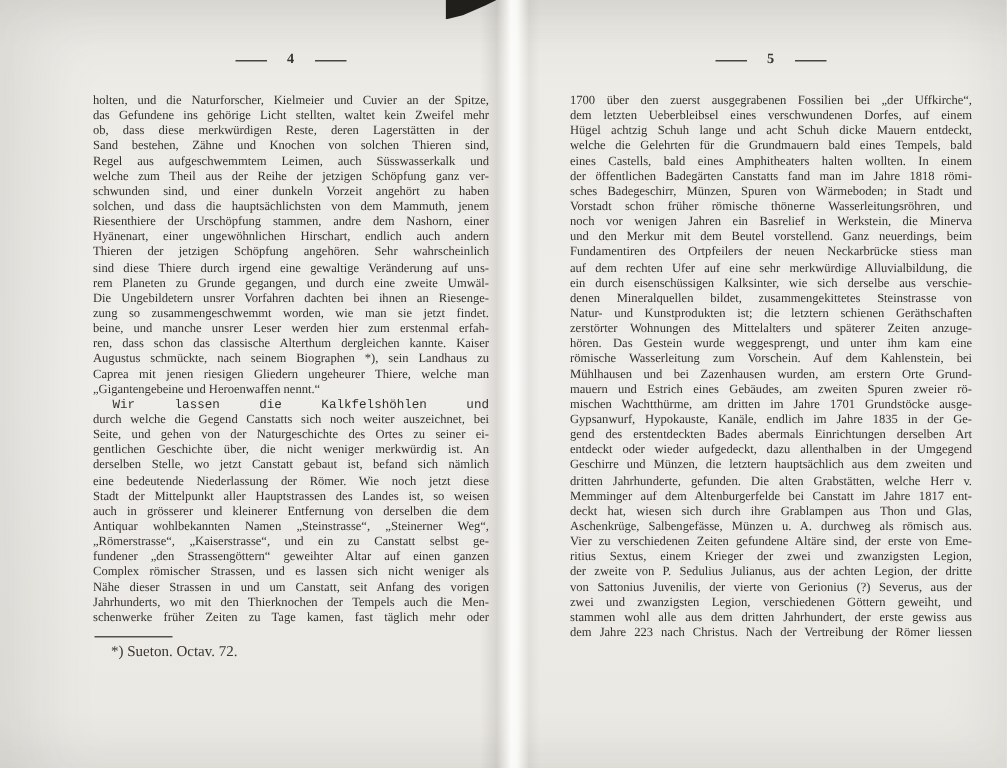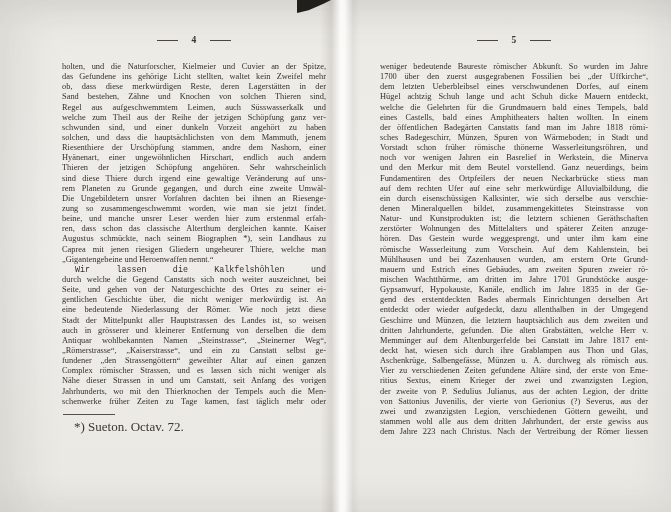--- a/index.html
+++ b/index.html
@@ -85,21 +85,21 @@
   .footnote-sep {
     width: 52px;
     height: 1px;
     background: #55504a;
     margin-top: 7px;
     margin-left: 1px;
   }
   .footnote {
     margin-top: 4px;
     padding-left: 12px;
-    font-size: 13px;
+    font-size: 10px;
     color: #3a362f;
   }
 </style>
 </head>
 <body>
 
 <div class="scan">
 
   <div class="gutter"></div>
   <div class="spine-mark"></div>
@@ -128,20 +128,21 @@
         <div class="line">zung so zusammengeschwemmt worden, wie man sie jetzt findet.</div>
         <div class="line">beine, und manche unsrer Leser werden hier zum erstenmal erfah-</div>
         <div class="line">ren, dass schon das classische Alterthum dergleichen kannte.  Kaiser</div>
         <div class="line">Augustus schmückte, nach seinem Biographen *), sein Landhaus zu</div>
         <div class="line">Caprea mit jenen riesigen Gliedern ungeheurer Thiere, welche man</div>
         <div class="line para-end">„Gigantengebeine und Heroenwaffen nennt.“</div>
         <div class="line indent">Wir lassen die Kalkfelshöhlen und Pflanzenversteinerungen,</div>
         <div class="line">durch welche die Gegend Canstatts sich noch weiter auszeichnet, bei</div>
         <div class="line">Seite, und gehen von der Naturgeschichte des Ortes zu seiner ei-</div>
         <div class="line">gentlichen Geschichte über, die nicht weniger merkwürdig ist.  An</div>
+        <div class="line">derselben Stelle, wo jetzt Canstatt gebaut ist, befand sich nämlich</div>
         <div class="line">eine bedeutende Niederlassung der Römer.  Wie noch jetzt diese</div>
         <div class="line">Stadt der Mittelpunkt aller Hauptstrassen des Landes ist, so weisen</div>
         <div class="line">auch in grösserer und kleinerer Entfernung von derselben die dem</div>
         <div class="line">Antiquar wohlbekannten Namen „Steinstrasse“, „Steinerner Weg“,</div>
         <div class="line">„Römerstrasse“, „Kaiserstrasse“, und ein zu Canstatt selbst ge-</div>
         <div class="line">fundener „den Strassengöttern“ geweihter Altar auf einen ganzen</div>
         <div class="line">Complex römischer Strassen, und es lassen sich nicht weniger als</div>
         <div class="line">Nähe dieser Strassen in und um Canstatt, seit Anfang des vorigen</div>
         <div class="line">Jahrhunderts, wo mit den Thierknochen der Tempels auch die Men-</div>
         <div class="line">schenwerke früher Zeiten zu Tage kamen, fast täglich mehr oder</div>
@@ -150,21 +151,20 @@
     <div class="footnote">*) Sueton. Octav. 72.</div>
   </div>
 
   <div class="page page-right">
     <div class="page-header">
       <span class="rule"></span>
       <span class="page-num">5</span>
       <span class="rule"></span>
     </div>
     <div class="body">
-        <div class="line">weniger bedeutende Baureste römischer Abkunft.  So wurden im Jahre</div>
         <div class="line">1700 über den zuerst ausgegrabenen Fossilien bei „der Uffkirche“,</div>
         <div class="line">dem letzten Ueberbleibsel eines verschwundenen Dorfes, auf einem</div>
         <div class="line">Hügel achtzig Schuh lange und acht Schuh dicke Mauern entdeckt,</div>
         <div class="line">welche die Gelehrten für die Grundmauern bald eines Tempels, bald</div>
         <div class="line">eines Castells, bald eines Amphitheaters halten wollten.  In einem</div>
         <div class="line">der öffentlichen Badegärten Canstatts fand man im Jahre 1818 römi-</div>
         <div class="line">sches Badegeschirr, Münzen, Spuren von Wärmeboden; in Stadt und</div>
         <div class="line">Vorstadt schon früher römische thönerne Wasserleitungsröhren, und</div>
         <div class="line">noch vor wenigen Jahren ein Basrelief in Werkstein, die Minerva</div>
         <div class="line">und den Merkur mit dem Beutel vorstellend.  Ganz neuerdings, beim</div>

